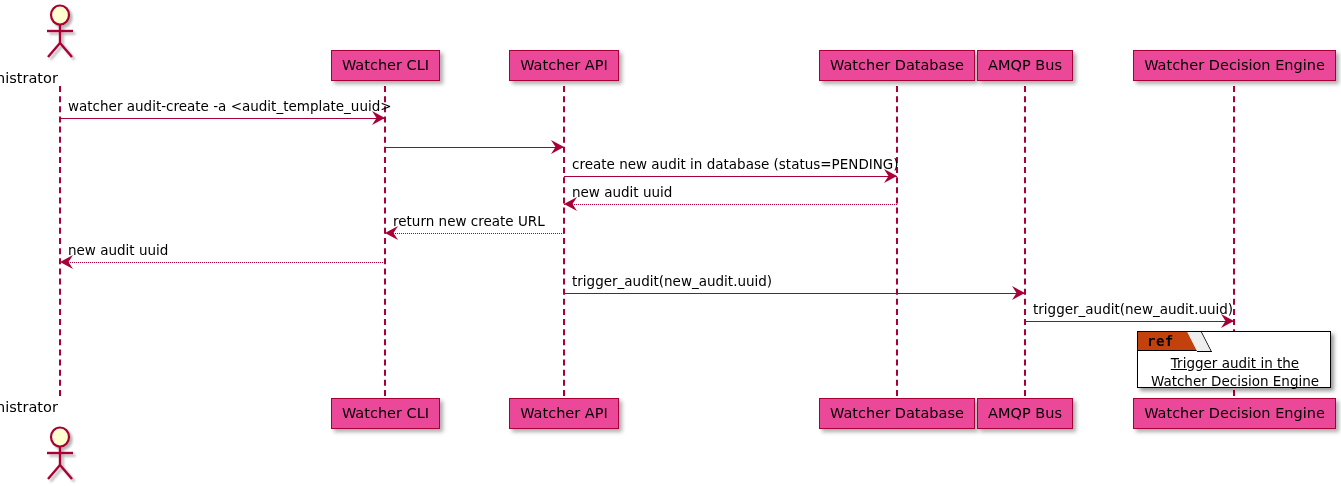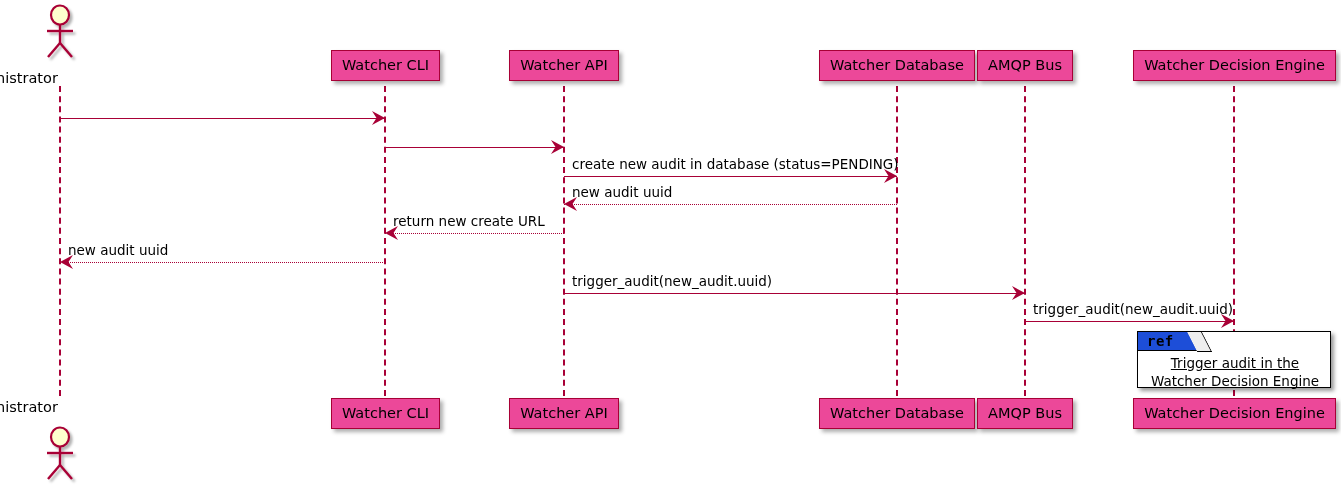--- a/index.html
+++ b/index.html
@@ -78,21 +78,21 @@
     box-sizing:border-box;
     background:#FFFFFF;
     border:1.5px solid #000000;
     box-shadow:3px 3px 4px rgba(0,0,0,0.40);
     z-index:6;
   }
   .ref-tab{
     position:absolute;
     left:0;top:0;
     box-sizing:border-box;
-    background:#1d4ed8;
+    background:#c2410c;
     border-right:1.5px solid #000000;
     border-bottom:1.5px solid #000000;
     font-family:"DejaVu Sans Mono","Liberation Mono",monospace;
     font-weight:bold;
     font-size:14px;
     color:#000000;
     display:flex;
     align-items:center;
     padding-left:9px;
     letter-spacing:0.5px;
@@ -188,20 +188,21 @@
     <div class="participant" style="left: 1133px; top: 50px; width: 203px; height: 31px;">
       <span>Watcher Decision Engine</span>
     </div>
     <div class="participant" style="left: 1133px; top: 398px; width: 203px; height: 31px;">
       <span>Watcher Decision Engine</span>
     </div>
     <div class="msg-line" style="left: 60px; top: 118px; width: 325px;"></div>
     <div class="arrowhead" style="left: 372px; top: 111px;"><svg width="14" height="15">
         <polygon points="0,0 13,7 0,14 4.5,7" fill="#A80036"></polygon>
       </svg></div>
+    <div class="msg-label" style="top: 98px; left: 68px;">watcher audit-create -a &lt;audit_template_uuid&gt;</div>
     <div class="msg-line" style="left: 385px; top: 147px; width: 179px;"></div>
     <div class="arrowhead" style="left: 551px; top: 140px;"><svg width="14" height="15">
         <polygon points="0,0 13,7 0,14 4.5,7" fill="#A80036"></polygon>
       </svg></div>
     <div class="msg-line" style="left: 564px; top: 176px; width: 333px;"></div>
     <div class="arrowhead" style="left: 884px; top: 169px;"><svg width="14" height="15">
         <polygon points="0,0 13,7 0,14 4.5,7" fill="#A80036"></polygon>
       </svg></div>
     <div class="msg-label" style="top: 156px; left: 572px;">create new audit in database (status=PENDING)</div>
     <div class="msg-line ret" style="left: 564px; top: 204px; width: 333px;"></div>

